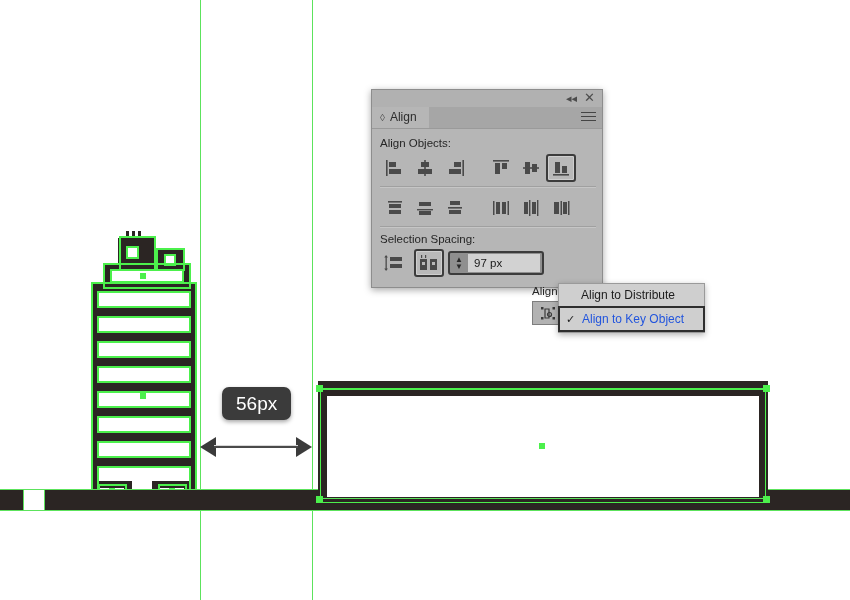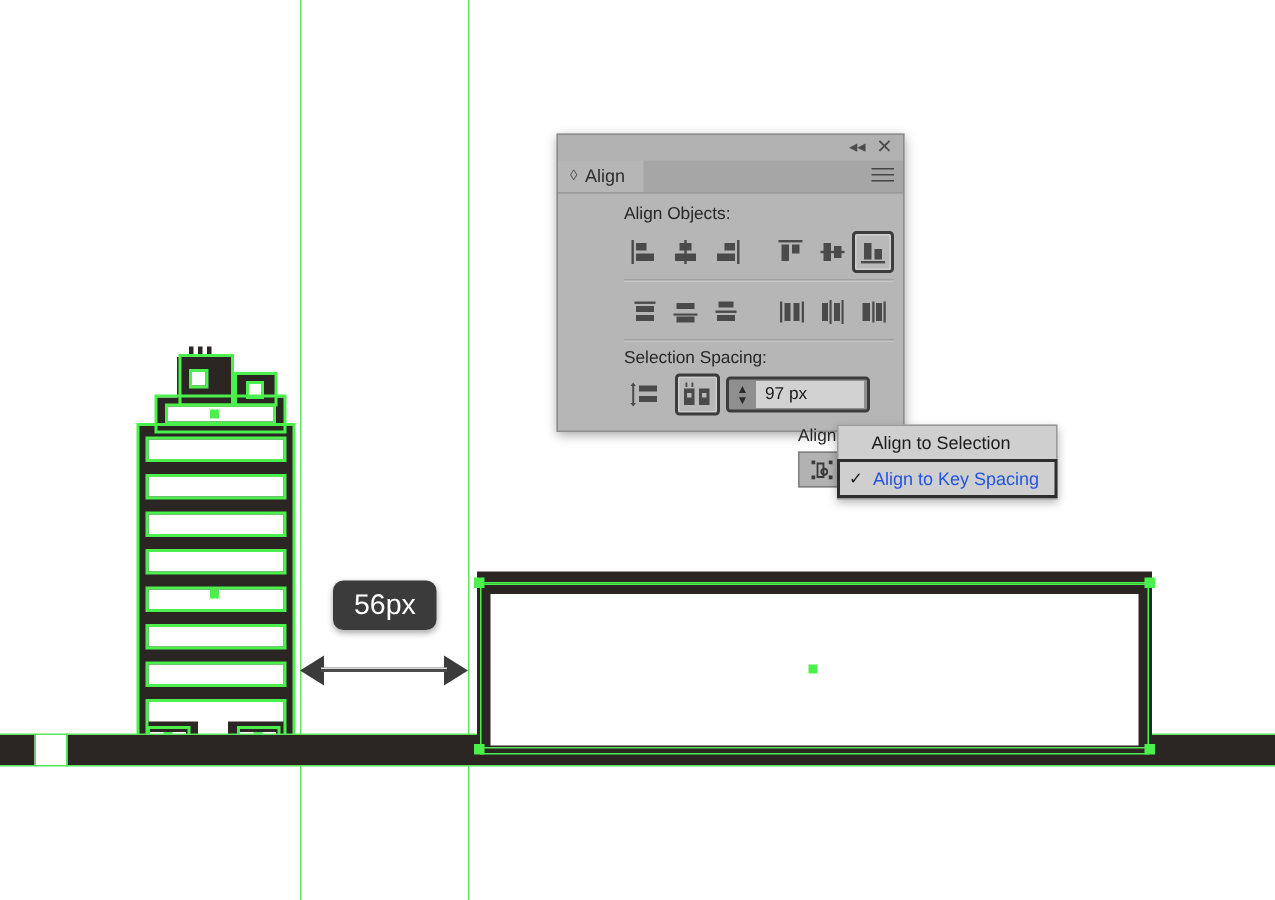--- a/index.html
+++ b/index.html
@@ -47,21 +47,21 @@
   .tb-btn{position:absolute;top:2px;color:#4c4c4c;font-size:11px;line-height:12px;cursor:pointer;}
   .panel-tabrow{position:relative;height:21px;background:#a6a6a6;border-bottom:1px solid #9a9a9a;}
   .panel-tab{
     position:absolute;left:0;top:0;height:21px;padding:0 12px 0 8px;
     background:#b6b6b6;color:#2d2d2d;font-size:12px;line-height:21px;
     display:flex;align-items:center;gap:5px;
   }
   .tab-dia{color:#555;font-size:10px;}
   .panel-menu{position:absolute;right:6px;top:5px;width:15px;}
   .panel-menu i{display:block;height:1px;background:#454545;margin-bottom:3px;}
-  .panel-body{position:relative;padding:6px 6px 0 8px;margin-left:36px;}
+  .panel-body{position:relative;padding:6px 6px 0 8px;}
   .sec-label{font-size:11.5px;color:#262626;margin:2px 0 4px 0;}
   .btnrow{display:flex;align-items:center;height:30px;margin-bottom:1px;}
   .abtn{width:30px;height:28px;display:flex;align-items:center;justify-content:center;cursor:pointer;}
   .abtn.gapL{margin-left:16px;}
   .abtn.on{
     background:#b9b9b9;border:2px solid #3c3c3c;border-radius:3px;
     box-shadow:inset 0 0 0 1px #cfcfcf;box-sizing:border-box;
   }
   .divider{height:1px;background:#a0a0a0;border-bottom:1px solid #c6c6c6;margin:3px 0 5px 0;}
   .spacing-row{display:flex;align-items:center;gap:4px;}
@@ -336,21 +336,21 @@
           </svg>
           <span class="chev">▾</span>
         </div>
       </div>
 
     </div>
   </div>
 
   <div class="dropdown">
     <div class="ditem">
-      <span>Align to Selection</span>
+      <span>Align to Distribute</span>
     </div>
     <div class="ditem hl">
       <span class="tick">✓</span>
-      <span>Align to Key Spacing</span>
+      <span>Align to Key Object</span>
     </div>
   </div>
 
 </div>
 
 </body></html>

